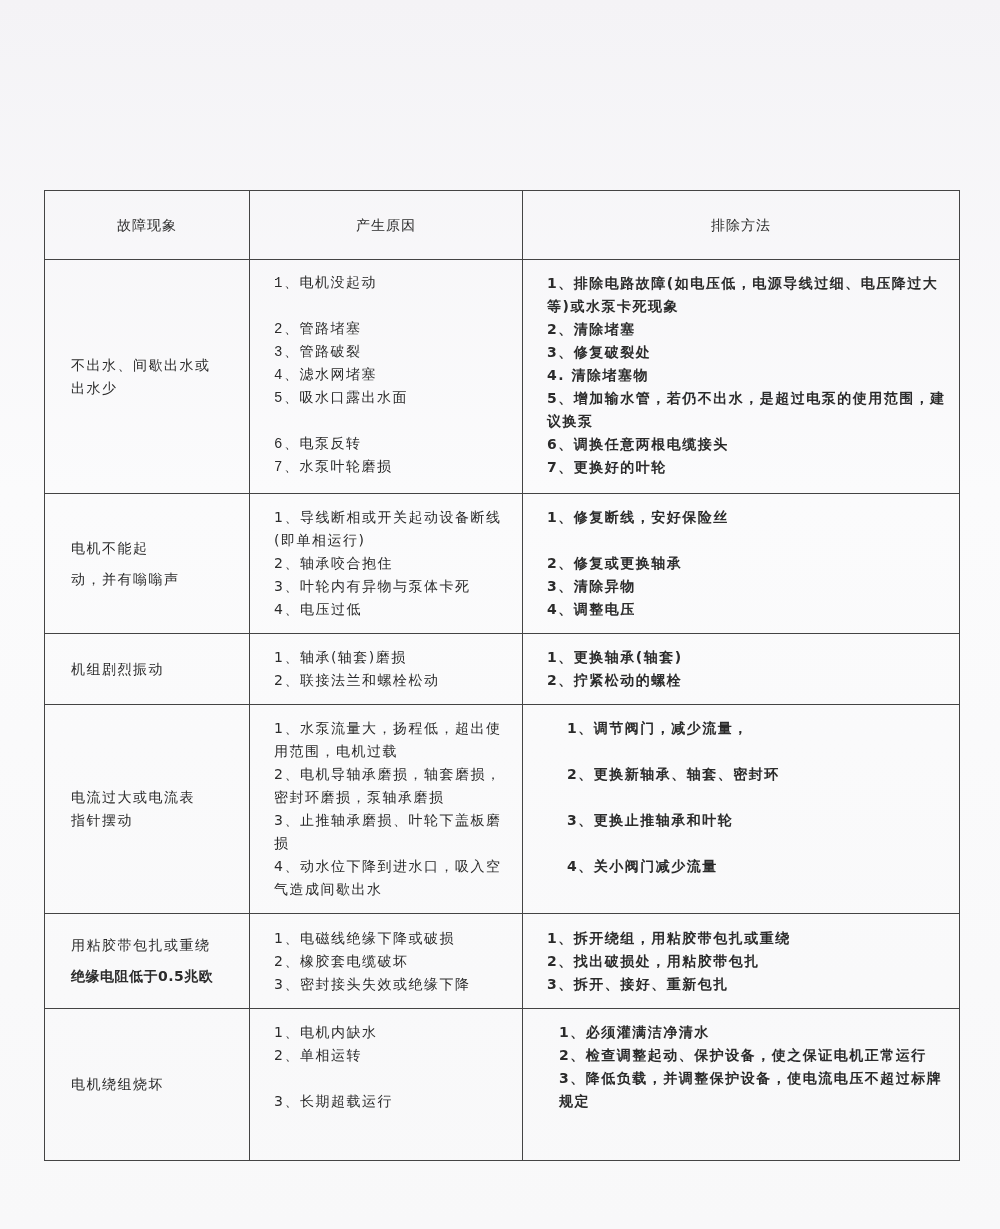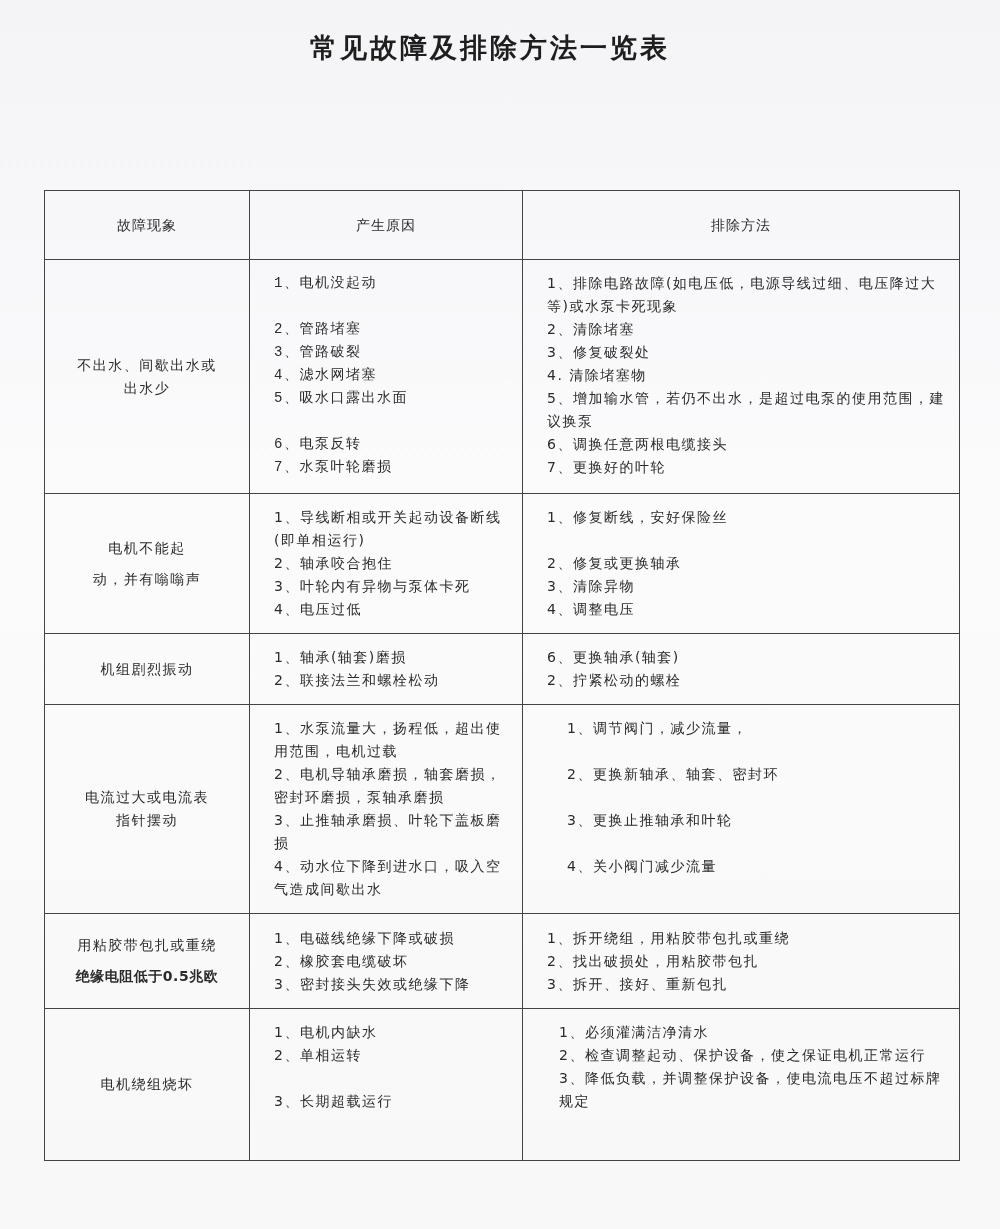--- a/index.html
+++ b/index.html
@@ -52,39 +52,37 @@
     col.c2 { width: 273px; }
     col.c3 { width: 437px; }
     th.hdr {
       height: 66px;
       text-align: center;
       font-size: 14.5px;
       letter-spacing: 1px;
       color: #333;
     }
     td.sym {
-      text-align: center;
       padding: 0 26px;
       letter-spacing: 1.5px;
     }
     td.list {
       padding: 8px 8px 8px 24px;
       letter-spacing: 1.5px;
     }
-    td.list.right { padding-left: 24px; padding-right: 8px; }
+    td.list.right { padding-left: 24px; padding-right: 8px; font-weight: bold; }
     .item { display: block; }
     .gap { display: block; height: 23px; }
     .sym-line { display: block; }
     .sym-line.tall { line-height: 31px; }
   </style>
 </head>
 <body>
 
 <div class="page">
-  <div class="title"><span>常见故障及排除方法一览表</span></div>
 
   <table class="fault-table">
     <colgroup>
         <col class="c1">
         <col class="c2">
         <col class="c3">
       </colgroup>
     <thead>
       <tr>
         <th class="hdr">故障现象</th>
@@ -143,21 +141,21 @@
 
       <tr style="height:71px;">
         <td class="sym">
           <span class="sym-line">机组剧烈振动</span>
         </td>
         <td class="list">
           <span class="item">1、轴承(轴套)磨损</span>
           <span class="item">2、联接法兰和螺栓松动</span>
         </td>
         <td class="list right">
-          <span class="item">6、更换轴承(轴套)</span>
+          <span class="item">1、更换轴承(轴套)</span>
           <span class="item">2、拧紧松动的螺栓</span>
         </td>
       </tr>
 
       <tr style="height:209px;">
         <td class="sym">
           <span class="sym-line">电流过大或电流表</span>
           <span class="sym-line">指针摆动</span>
         </td>
         <td class="list">

